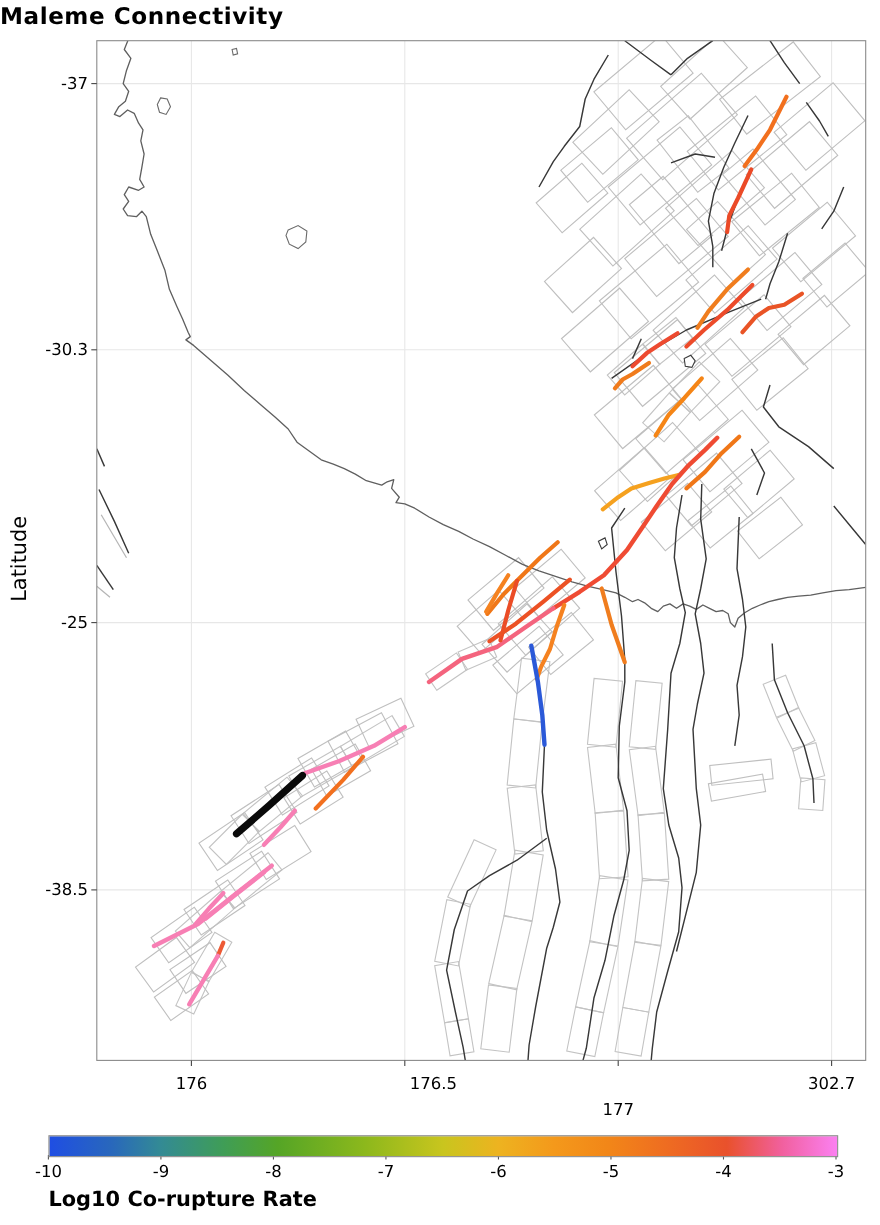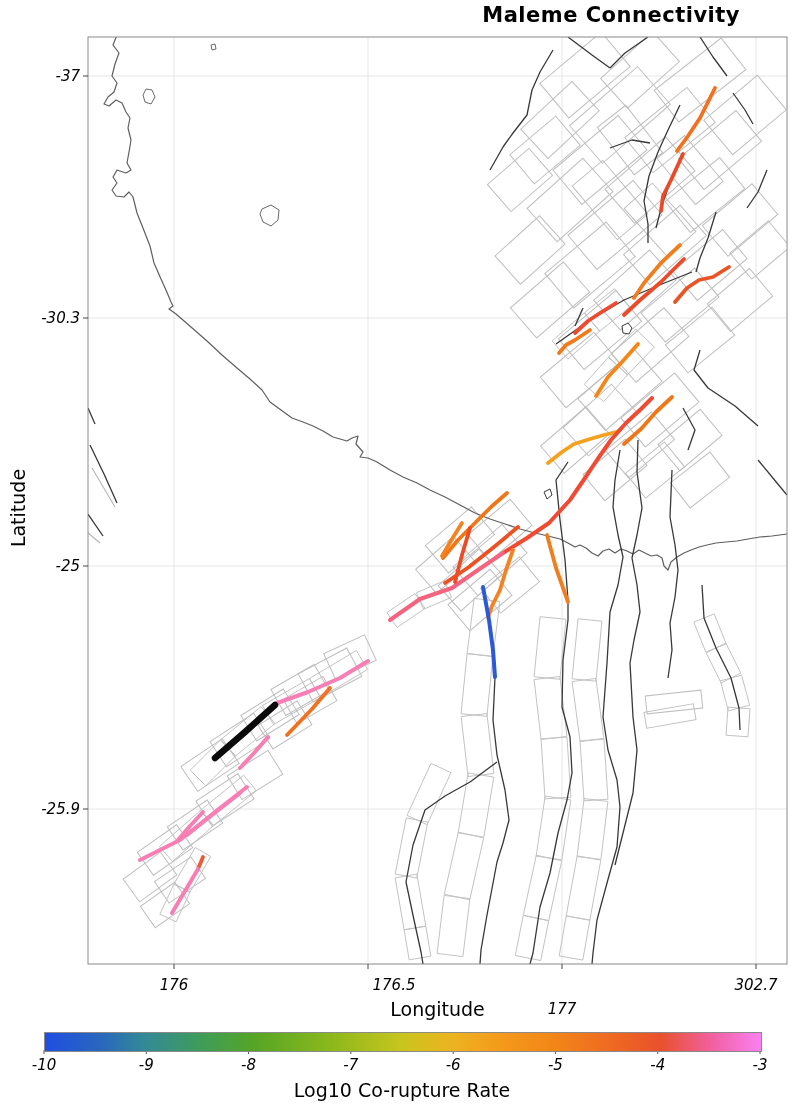--- a/index.html
+++ b/index.html
@@ -1,22 +1,22 @@
 <!DOCTYPE html>
 <html><head>
 <meta charset="utf-8">
 <style>
   html,body{margin:0;padding:0;background:#ffffff;}
   body{width:800px;height:1114px;position:relative;font-family:"DejaVu Sans","Liberation Sans",sans-serif;color:#000;}
   .fig{position:absolute;inset:0;background:#fff;overflow:hidden;}
-  .title{position:absolute;top:3px;left:0;width:740px;text-align:right;font-size:21px;font-weight:bold;letter-spacing:.5px;}
+  .title{position:absolute;top:3px;left:0;width:740px;text-align:left;font-size:21px;font-weight:bold;letter-spacing:.5px;}
   .ylab{position:absolute;left:-42px;top:497px;width:120px;text-align:center;font-size:19px;transform:rotate(-90deg);}
   .xlab{position:absolute;top:998px;left:88px;width:699px;text-align:center;font-size:19px;}
-  .cbcap{position:absolute;top:1079px;left:44px;width:716px;text-align:center;font-size:19px;}
-  .tick-label{position:absolute;font-size:15px;white-space:nowrap;font-style:italic;}
+  .cbcap{position:absolute;top:1079px;left:44px;width:716px;font-size:19px;font-weight:bold;}
+  .tick-label{position:absolute;font-size:15px;white-space:nowrap;}
   .xtick{transform:translateX(-50%);}
   .ytick{text-align:right;width:60px;}
   .cbtick{transform:translateX(-50%);}
   #mapsvg{position:absolute;left:0;top:0;width:800px;height:1114px;}
   #cbar{position:absolute;border:1px solid #8a8a8a;}
 </style>
 </head>
 <body>
 
 <div class="fig">
@@ -216,32 +216,31 @@
       <line x1="146.28571428571428" y1="1050" x2="146.28571428571428" y2="1054" stroke="#555" stroke-width="1"></line>
       <line x1="248.57142857142858" y1="1050" x2="248.57142857142858" y2="1054" stroke="#555" stroke-width="1"></line>
       <line x1="350.85714285714283" y1="1050" x2="350.85714285714283" y2="1054" stroke="#555" stroke-width="1"></line>
       <line x1="453.14285714285717" y1="1050" x2="453.14285714285717" y2="1054" stroke="#555" stroke-width="1"></line>
       <line x1="555.4285714285714" y1="1050" x2="555.4285714285714" y2="1054" stroke="#555" stroke-width="1"></line>
       <line x1="657.7142857142857" y1="1050" x2="657.7142857142857" y2="1054" stroke="#555" stroke-width="1"></line>
       <line x1="760" y1="1050" x2="760" y2="1054" stroke="#555" stroke-width="1"></line>
     </svg>
   <div class="title">Maleme Connectivity</div>
   <div class="ylab">Latitude</div>
-  <div class="xlab">Longitude</div>
   <div id="cbar" style="left: 44px; top: 1032px; width: 716px; height: 18px; background: linear-gradient(to right, rgb(31, 78, 227) 0%, rgb(41, 104, 187) 8%, rgb(51, 138, 149) 14%, rgb(63, 157, 87) 22%, rgb(85, 165, 38) 29%, rgb(140, 184, 28) 40%, rgb(201, 197, 30) 50%, rgb(237, 179, 32) 57%, rgb(244, 153, 27) 64%, rgb(242, 134, 24) 71%, rgb(238, 106, 34) 79%, rgb(233, 81, 44) 86%, rgb(241, 96, 158) 93%, rgb(251, 128, 241) 100%);"></div>
   <div class="cbcap">Log10 Co-rupture Rate</div>
   <div id="labels">
       <div class="tick-label xtick" style="left: 174px; top: 976px; text-align: right;">176</div>
       <div class="tick-label xtick" style="left: 368px; top: 976px; margin-left: 26px;">176.5</div>
       <div class="tick-label xtick" style="left: 562px; top: 976px; margin-top: 24px;">177</div>
       <div class="tick-label xtick" style="left: 756px; top: 976px;">302.7</div>
       <div class="tick-label ytick" style="left: 20px; top: 67px;">-37</div>
       <div class="tick-label ytick" style="left: 20px; top: 309px;">-30.3</div>
       <div class="tick-label ytick" style="left: 20px; top: 557px;">-25</div>
-      <div class="tick-label ytick" style="left: 20px; top: 800px;">-25.9</div>
+      <div class="tick-label ytick" style="left: 20px; top: 800px;">-38.5</div>
       <div class="tick-label cbtick" style="left: 44px; top: 1056px; text-align: right;">-10</div>
       <div class="tick-label cbtick" style="left: 146.286px; top: 1056px;">-9</div>
       <div class="tick-label cbtick" style="left: 248.571px; top: 1056px;">-8</div>
       <div class="tick-label cbtick" style="left: 350.857px; top: 1056px;">-7</div>
       <div class="tick-label cbtick" style="left: 453.143px; top: 1056px;">-6</div>
       <div class="tick-label cbtick" style="left: 555.429px; top: 1056px;">-5</div>
       <div class="tick-label cbtick" style="left: 657.714px; top: 1056px;">-4</div>
       <div class="tick-label cbtick" style="left: 760px; top: 1056px;">-3</div>
     </div>
 </div>

